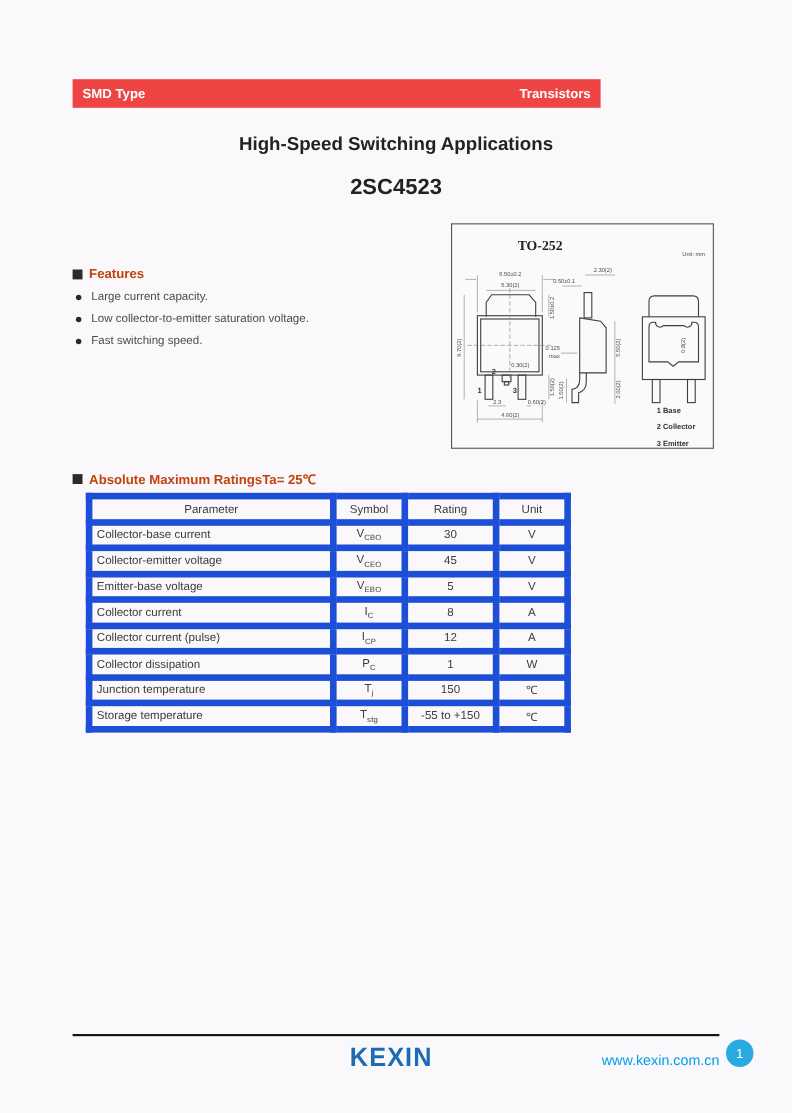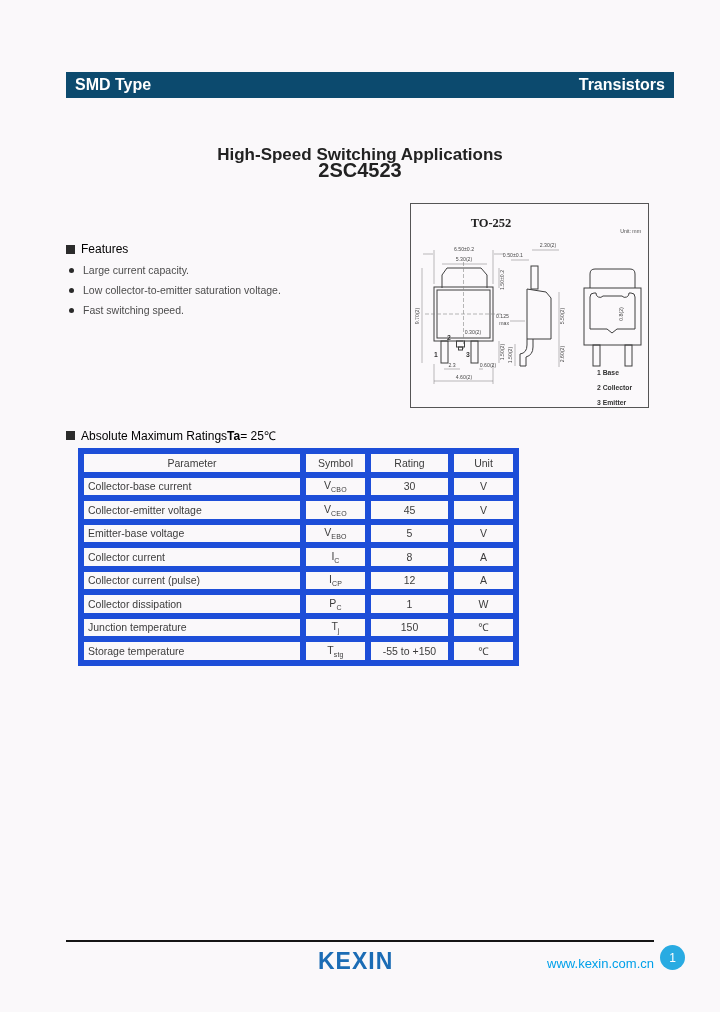--- a/index.html
+++ b/index.html
@@ -7,33 +7,33 @@
     width:720px;height:1012px;position:relative;
     background:#faf8fa;
     font-family:"Liberation Sans", sans-serif;
     color:#3a3a3a;
     overflow:hidden;
   }
   .abs{position:absolute;}
 
   
   .header-bar{
-    left:66px;top:72px;width:608px;height:26px;
-    background:#0c4a6e;color:#ffffff;
+    left:66px;top:72px;width:480px;height:26px;
+    background:#ef4444;color:#ffffff;
     display:flex;justify-content:space-between;align-items:center;
     padding:0 9px;box-sizing:border-box;
-    font-size:16px;font-weight:bold;
-  }
-
-  
-  .title1{left:0;top:121px;width:720px;text-align:center;font-size:17px;font-weight:bold;color:#222;margin-top:24px;}
+    font-size:12px;font-weight:bold;
+  }
+
+  
+  .title1{left:0;top:121px;width:720px;text-align:center;font-size:17px;font-weight:bold;color:#222;}
   .title2{left:0;top:159px;width:720px;text-align:center;font-size:20px;font-weight:bold;color:#222;}
 
   
-  .sec-head{display:flex;align-items:center;font-size:12px;color:#000000;}
+  .sec-head{display:flex;align-items:center;font-size:12px;color:#c2410c;font-weight:bold;}
   .sq{width:9px;height:9px;background:#2b2b2b;display:inline-block;margin-right:6px;flex:none;}
   .features{left:66px;top:242px;}
   .feat-item{display:flex;align-items:center;margin-top:8px;font-size:10.5px;color:#4c4c4c;}
   .dot{width:5px;height:5px;border-radius:50%;background:#2b2b2b;display:inline-block;margin:0 9px 0 3px;flex:none;}
 
   
   .pkg-box{left:410px;top:203px;width:239px;height:205px;border:1px solid #555;background:#fbf9fb;box-sizing:border-box;}
   .pkg-box svg{display:block;}
   .dimtxt{font-size:5.2px;fill:#4a4a4a;font-family:"Liberation Sans",sans-serif;}
   .pintxt{font-size:6.8px;fill:#333;font-weight:bold;font-family:"Liberation Sans",sans-serif;}

